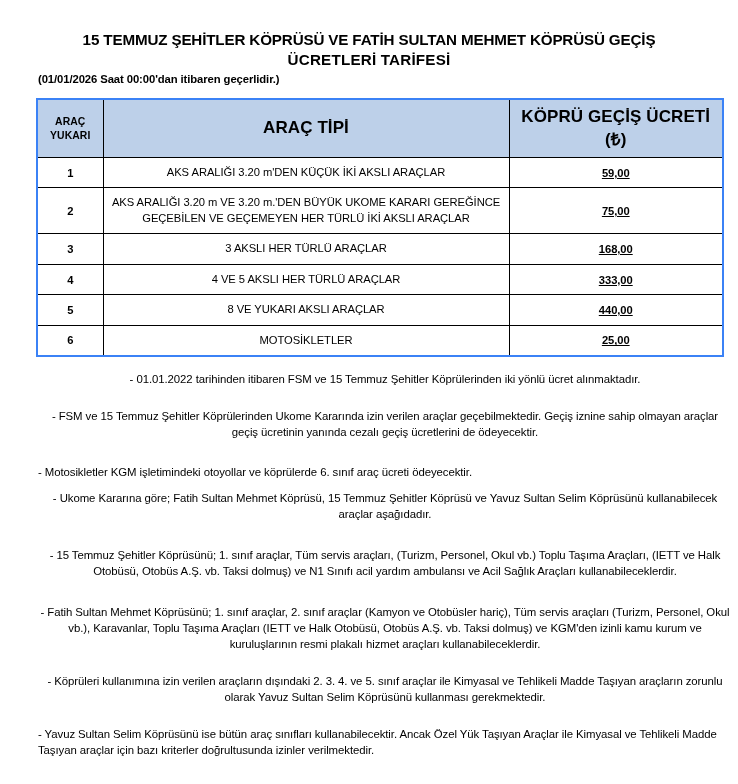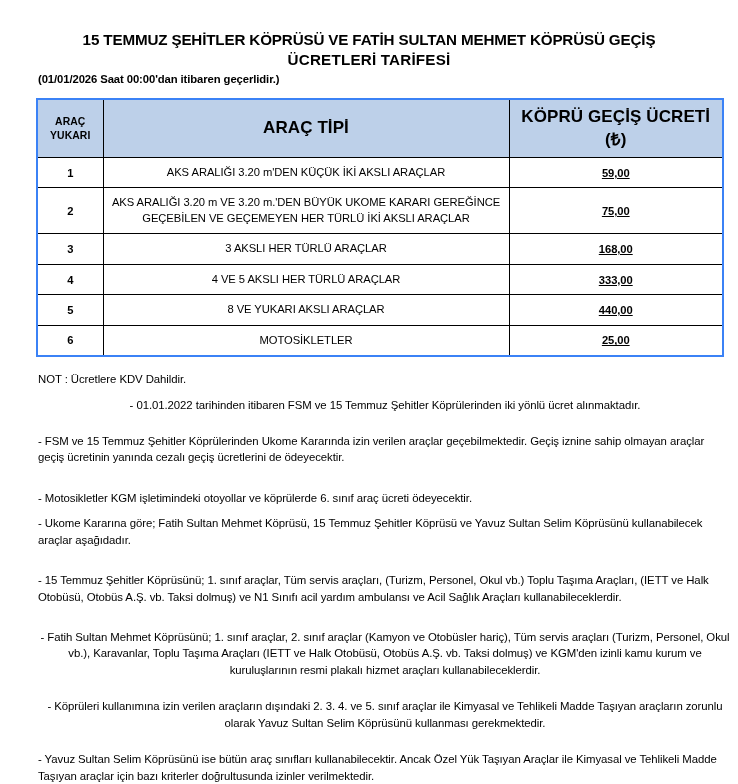--- a/index.html
+++ b/index.html
@@ -114,21 +114,21 @@
   }
   .note {
     font-size: 11.4px;
     line-height: 1.44;
     margin-bottom: 11px;
     letter-spacing: -0.08px;
     text-align: left;
   }
   .note.tight { margin-bottom: 9px; }
   .note.gap-lg { margin-bottom: 20px; text-align: center; }
-  .note.gap-xl { margin-bottom: 24px; }
+  .note.gap-xl { margin-bottom: 24px; text-align: center; }
 </style>
 </head>
 <body>
 
 <div id="page">
 
   <div class="title-block">
     <div class="title-line">15 TEMMUZ ŞEHİTLER KÖPRÜSÜ VE FATİH SULTAN MEHMET KÖPRÜSÜ GEÇİŞ</div>
     <div class="title-line second">ÜCRETLERİ  TARİFESİ</div>
   </div>
@@ -181,21 +181,20 @@
         <tr>
           <td class="cell-class">6</td>
           <td class="cell-type">MOTOSİKLETLER</td>
           <td class="cell-fee">25,00</td>
         </tr>
       </tbody>
     </table>
   </div>
 
   <div class="notes">
-    <div class="note tight">NOT : Ücretlere KDV Dahildir.</div>
     <div class="note gap-lg">- 01.01.2022 tarihinden itibaren  FSM ve 15 Temmuz Şehitler Köprülerinden iki yönlü ücret alınmaktadır.</div>
     <div class="note gap-xl">- FSM ve 15 Temmuz Şehitler Köprülerinden Ukome Kararında izin verilen araçlar geçebilmektedir. Geçiş iznine sahip olmayan araçlar geçiş  ücretinin yanında cezalı geçiş ücretlerini de ödeyecektir.</div>
     <div class="note tight">- Motosikletler KGM işletimindeki otoyollar ve  köprülerde 6. sınıf araç ücreti ödeyecektir.</div>
     <div class="note gap-xl">- Ukome Kararına göre;    Fatih Sultan Mehmet Köprüsü, 15 Temmuz Şehitler Köprüsü ve Yavuz Sultan Selim Köprüsünü kullanabilecek araçlar aşağıdadır.</div>
     <div class="note gap-xl">- 15 Temmuz Şehitler Köprüsünü; 1. sınıf araçlar, Tüm  servis araçları, (Turizm,  Personel, Okul vb.) Toplu Taşıma Araçları, (IETT ve Halk Otobüsü, Otobüs A.Ş. vb. Taksi dolmuş) ve  N1 Sınıfı  acil yardım ambulansı ve Acil Sağlık Araçları kullanabileceklerdir.</div>
     <div class="note gap-lg">- Fatih Sultan Mehmet Köprüsünü; 1. sınıf araçlar, 2. sınıf araçlar (Kamyon ve Otobüsler hariç), Tüm servis araçları (Turizm, Personel, Okul vb.), Karavanlar, Toplu Taşıma Araçları (IETT ve Halk Otobüsü, Otobüs A.Ş.  vb. Taksi dolmuş) ve KGM'den izinli kamu  kurum ve kuruluşlarının resmi plakalı hizmet araçları kullanabileceklerdir.</div>
     <div class="note gap-lg">- Köprüleri kullanımına izin verilen araçların dışındaki  2. 3. 4. ve 5. sınıf araçlar ile Kimyasal ve Tehlikeli Madde Taşıyan araçların zorunlu olarak Yavuz Sultan Selim Köprüsünü kullanması gerekmektedir.</div>
     <div class="note">- Yavuz Sultan Selim Köprüsünü ise bütün araç sınıfları kullanabilecektir. Ancak Özel Yük Taşıyan Araçlar ile Kimyasal ve Tehlikeli Madde Taşıyan araçlar için bazı kriterler doğrultusunda izinler verilmektedir.</div>
   </div>
 

